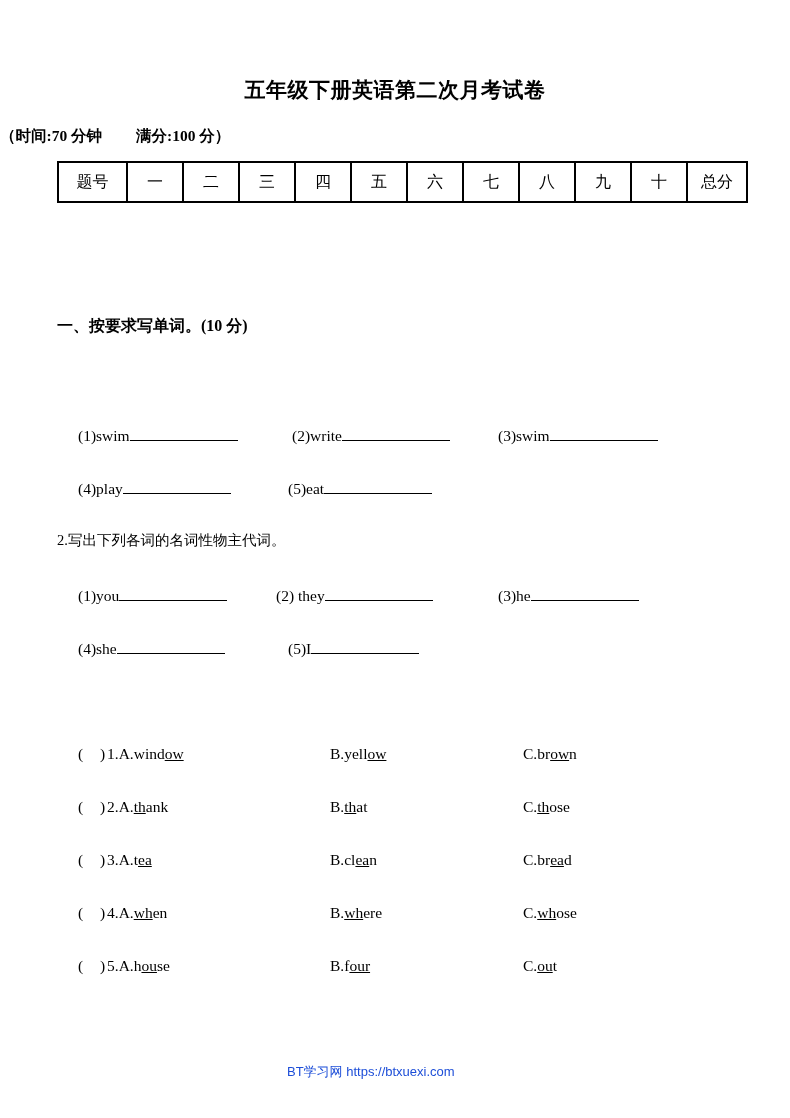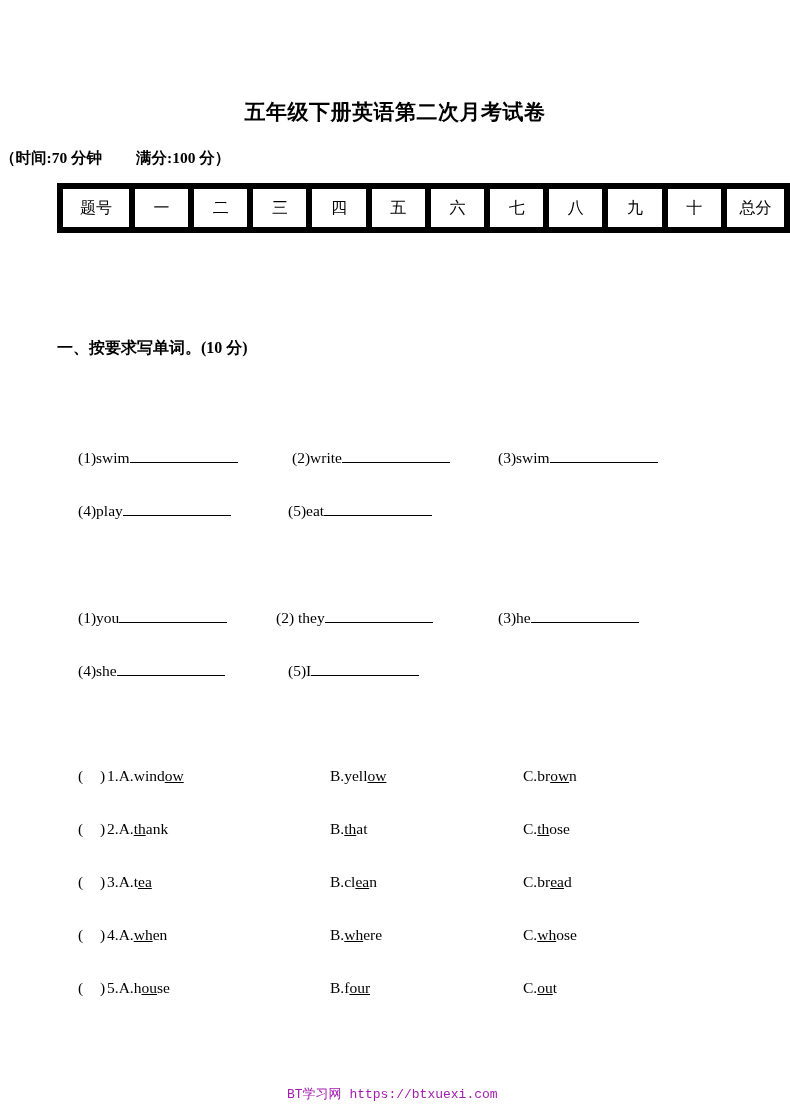--- a/index.html
+++ b/index.html
@@ -12,21 +12,20 @@
     height: 1118px;
     position: relative;
     font-family: "Liberation Serif", "DejaVu Serif", serif;
     color: #000000;
     overflow: hidden;
   }
 
   .page {
     position: absolute;
     inset: 0;
-    margin-top: 22px;
   }
 
   
   .doc-title {
     position: absolute;
     left: 0;
     top: 76px;
     width: 790px;
     text-align: center;
     font-size: 21px;
@@ -49,21 +48,21 @@
 
   
   .score-table {
     position: absolute;
     left: 57px;
     top: 161px;
     border-collapse: collapse;
     table-layout: fixed;
   }
   .score-table td {
-    border: 6px solid #000000;
+    border: 2px solid #000000;
     height: 38px;
     text-align: center;
     vertical-align: middle;
     font-size: 16px;
     padding: 0;
   }
   .score-table td.label-col {
     width: 67px;
   }
   .score-table td.num-col {
@@ -135,22 +134,22 @@
     left: 523px;
   }
   .u { text-decoration: underline; }
 
   
   .watermark {
     position: absolute;
     left: 287px;
     top: 1063px;
     font-size: 13px;
-    color: #a21caf;
-    font-family: Liberation Mono, monospace;
+    color: #1d4ed8;
+    font-family: Liberation Sans, sans-serif;
     white-space: nowrap;
   }
 </style>
 </head>
 <body>
 
 <div class="page">
 
   <div class="doc-title">五年级下册英语第二次月考试卷</div>
 
@@ -189,20 +188,21 @@
   <div class="item" style="left:498px; top:426px">
     <span>(3)</span><span>swim</span><span class="blank w1"></span>
   </div>
   <div class="item" style="left:78px; top:479px">
     <span>(4)</span><span>play</span><span class="blank w1"></span>
   </div>
   <div class="item" style="left:288px; top:479px">
     <span>(5)</span><span>eat</span><span class="blank w1"></span>
   </div>
 
+  <div class="sub-title" style="top:531px">2.写出下列各词的名词性物主代词。</div>
 
   <div class="item" style="left:78px; top:586px">
     <span>(1)</span><span>you</span><span class="blank w1"></span>
   </div>
   <div class="item" style="left:276px; top:586px">
     <span>(2)</span><span> they</span><span class="blank w1"></span>
   </div>
   <div class="item" style="left:498px; top:586px">
     <span>(3)</span><span>he</span><span class="blank w1"></span>
   </div>

